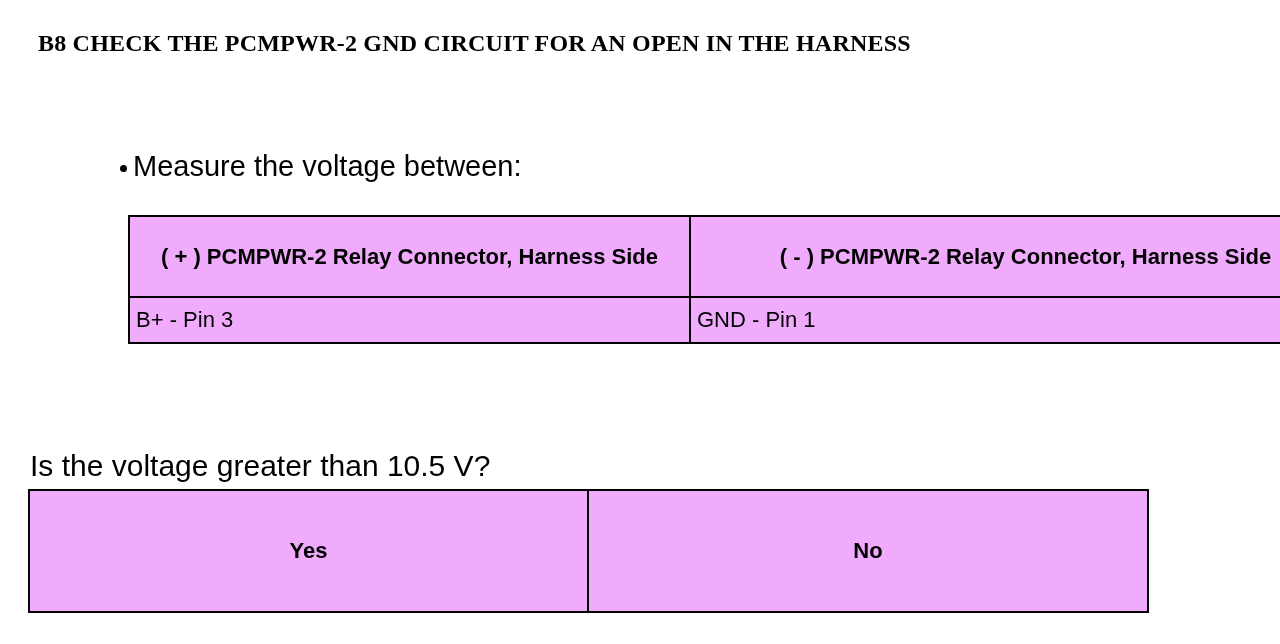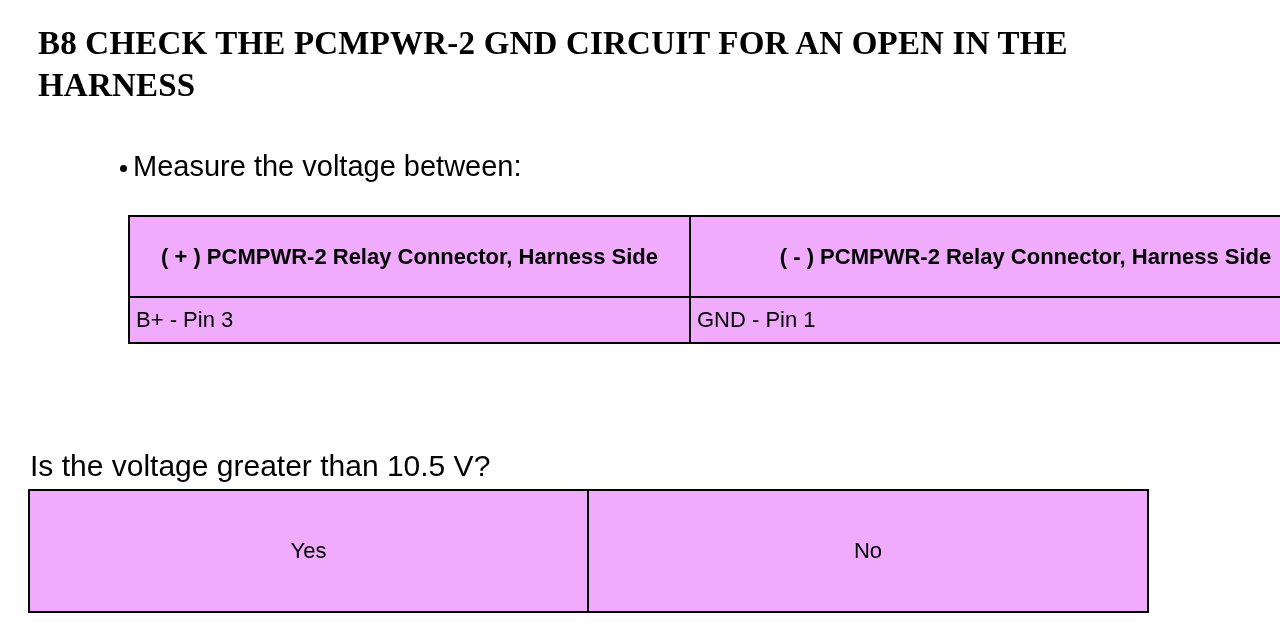--- a/index.html
+++ b/index.html
@@ -17,21 +17,21 @@
   }
 
   
   .page-title {
     position: absolute;
     left: 38px;
     top: 22px;
     width: 1160px;
     font-family: "Liberation Serif", serif;
     font-weight: bold;
-    font-size: 33px;
+    font-size: 24px;
     line-height: 42px;
     letter-spacing: 0.2px;
     text-transform: uppercase;
   }
 
   
   .bullet-row {
     position: absolute;
     left: 120px;
     top: 152px;
@@ -105,20 +105,21 @@
     line-height: 28px;
     white-space: nowrap;
   }
 
   
   #decision-table {
     left: 28px;
     top: 489px;
     width: 1119px;
     height: 124px;
+    font-weight: bold;
   }
   #decision-table .col-a { width: 559px; }
   #decision-table .col-b { width: 560px; }
   #decision-table .head-cell {
     height: 44px;
     text-align: center;
     vertical-align: middle;
   }
   #decision-table .body-cell {
     height: 80px;

